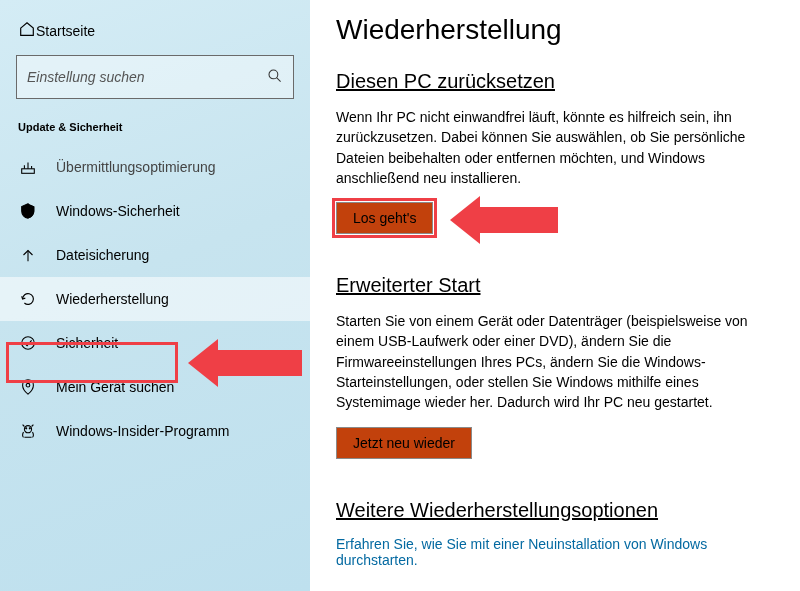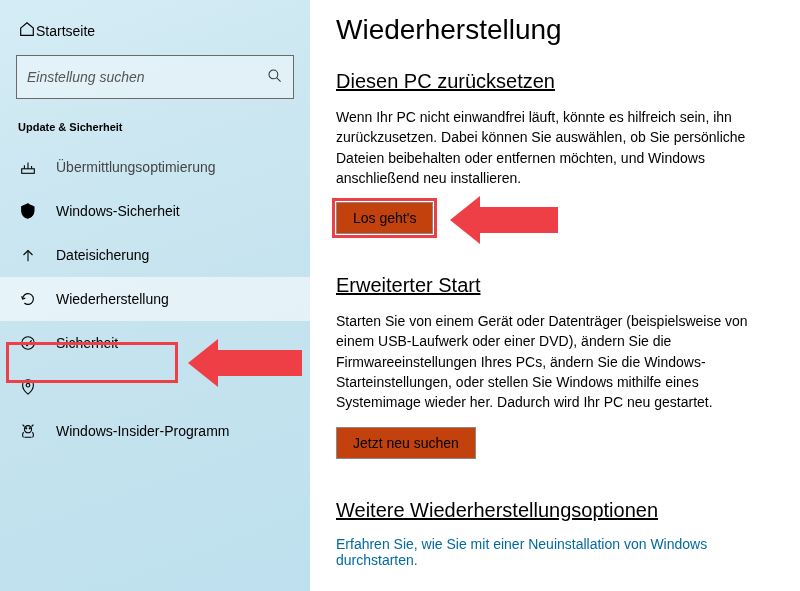--- a/index.html
+++ b/index.html
@@ -199,20 +199,21 @@
         </span>
         <span class="lbl">Sicherheit</span>
       </div>
       <div class="nav-item">
         <span class="icon-slot">
           <svg width="18" height="18" viewBox="0 0 20 20" stroke="#000" fill="none" stroke-width="1.2">
             <path d="M10 2 C6 2 4 5 4 8 c0 5 6 10 6 10 s6-5 6-10 c0-3-2-6-6-6z"></path>
             <circle cx="10" cy="8" r="2"></circle>
           </svg>
         </span>
+        <span class="lbl">Mein Gerät suchen</span>
       </div>
       <div class="nav-item">
         <span class="icon-slot">
           <svg width="18" height="18" viewBox="0 0 20 20" stroke="#000" fill="none" stroke-width="1.2">
             <circle cx="10" cy="8" r="4"></circle>
             <circle cx="8" cy="7" r="0.6" fill="#000"></circle>
             <circle cx="12" cy="7" r="0.6" fill="#000"></circle>
             <path d="M5 11 c-1 2-1 5 0 6 M15 11 c1 2 1 5 0 6 M6 17 h8"></path>
             <line x1="6" y1="5" x2="4" y2="3"></line>
             <line x1="14" y1="5" x2="16" y2="3"></line>
@@ -235,21 +236,21 @@
     </span>
     <span class="arrow" style="left:114px;top:-6px;">
       <span class="head"></span>
         <span class="shaft" style="width:78px;"></span>
     </span>
   </div>
 
   <div class="h2">Erweiterter Start</div>
   <div class="body-text">Starten Sie von einem Gerät oder Datenträger (beispielsweise von einem USB-Laufwerk oder einer DVD), ändern Sie die Firmwareeinstellungen Ihres PCs, ändern Sie die Windows-Starteinstellungen, oder stellen Sie Windows mithilfe eines Systemimage wieder her. Dadurch wird Ihr PC neu gestartet.</div>
   <div class="btn-row">
-    <button class="gray-btn">Jetzt neu suchen</button>
+    <button class="gray-btn">Jetzt neu wieder</button>
   </div>
 
   <div class="h2">Weitere Wiederherstellungsoptionen</div>
   <div class="link">Erfahren Sie, wie Sie mit einer Neuinstallation von Windows durchstarten.</div>
 </div>
 
 <span class="highlight-box" style="left:6px; top:342px; width:172px; height:41px;"></span>
 <span class="arrow" style="left:188px; top:339px;">
   <span class="head"></span>
     <span class="shaft" style="width:84px;"></span>

